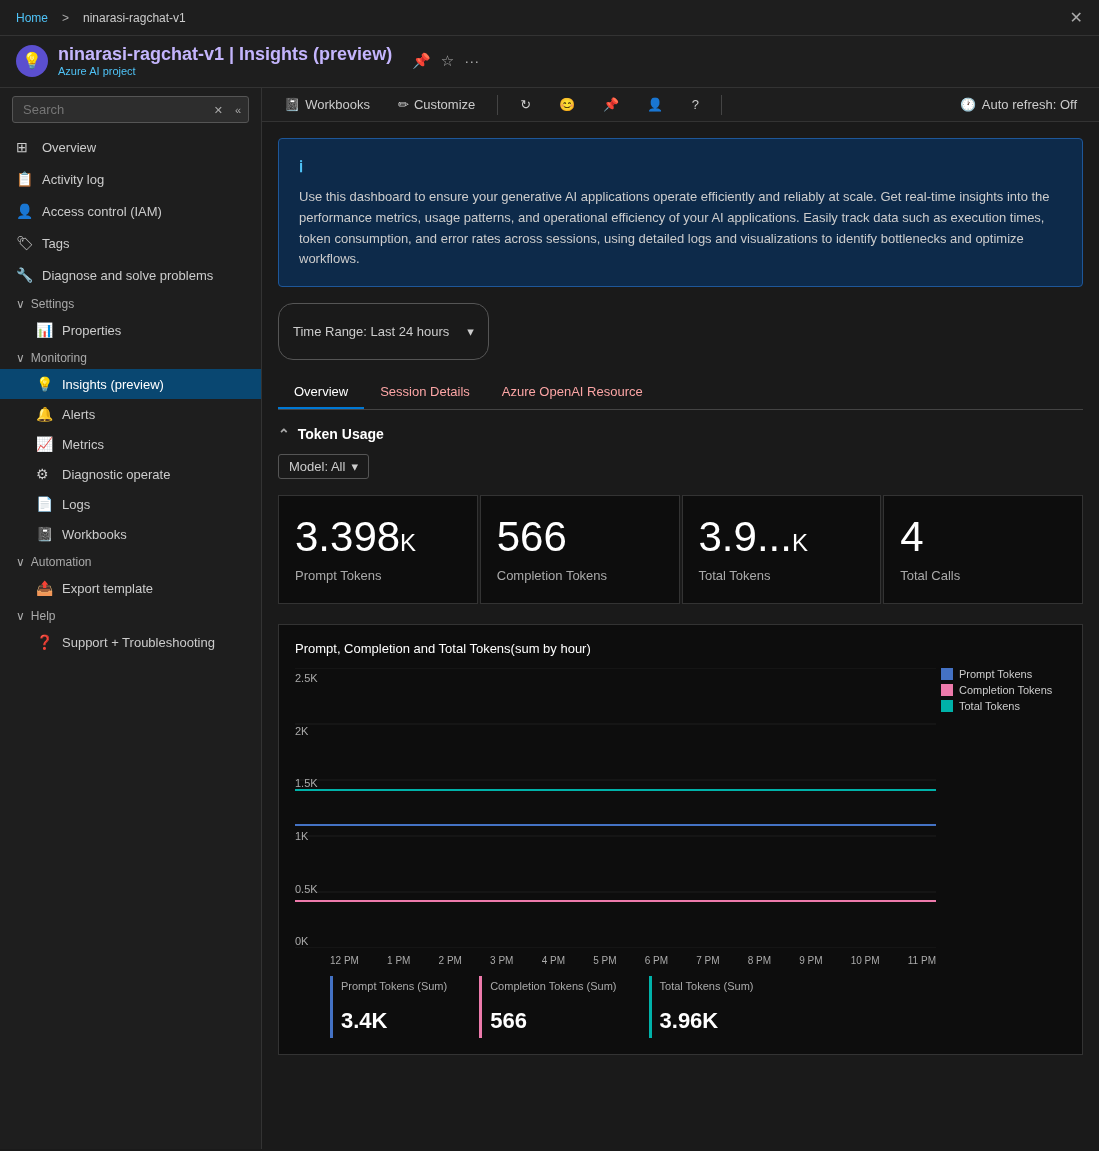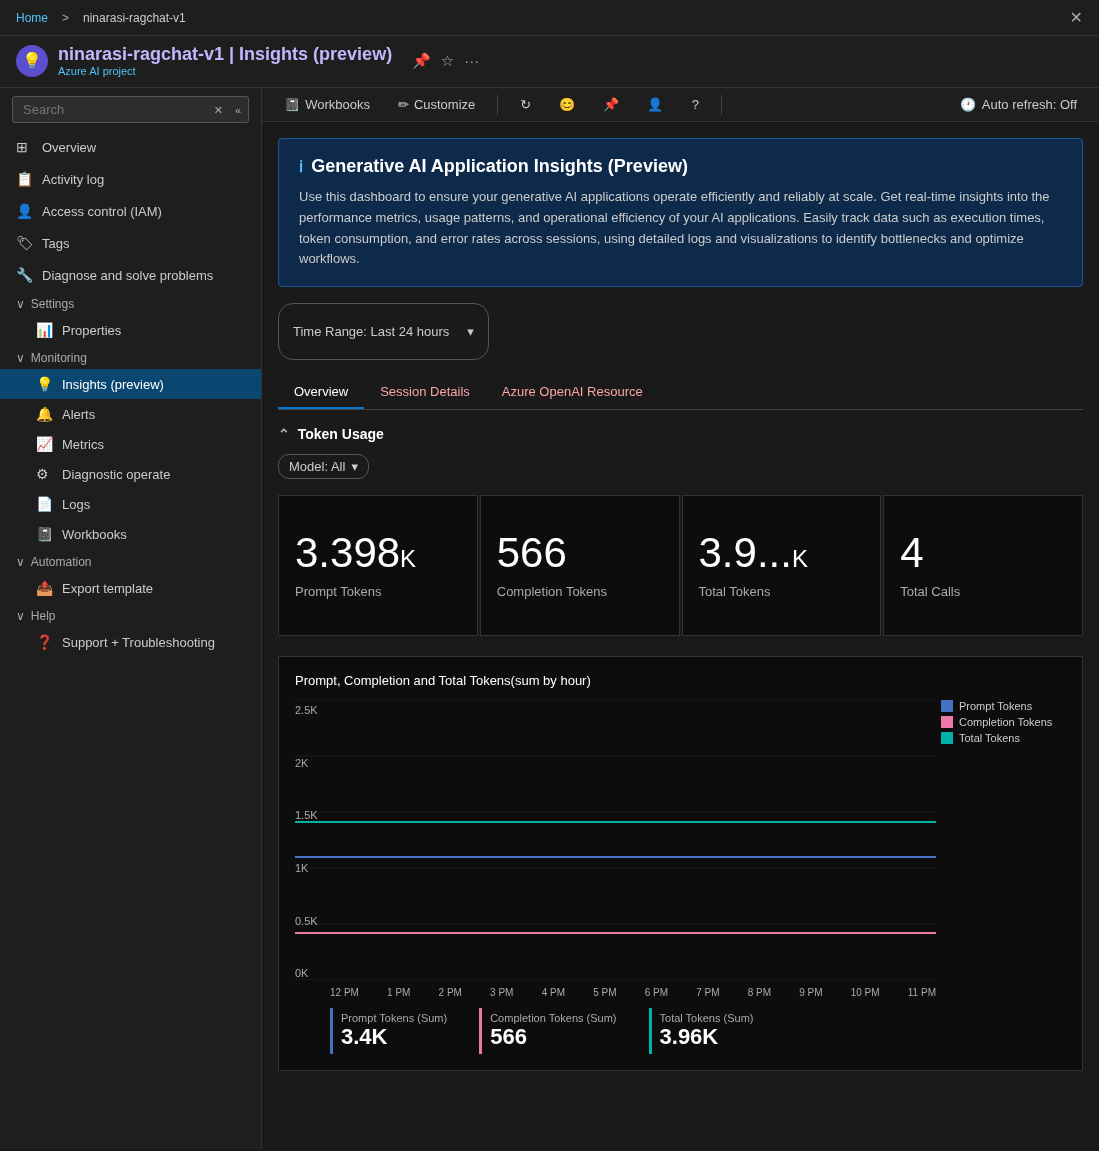--- a/index.html
+++ b/index.html
@@ -61,40 +61,40 @@
     
     
     .tabs { display: flex; border-bottom: 1px solid #444; margin-bottom: 16px; gap: 0; }
     .tab { padding: 8px 16px; cursor: pointer; color: #fca5a5; font-size: 13px; border-bottom: 2px solid transparent; }
     .tab.active { color: #fff; border-bottom: 2px solid #0078d4; }
     
     
     .section-header { display: flex; align-items: center; gap: 8px; margin-bottom: 12px; font-size: 14px; font-weight: 600; }
     .collapse-icon { cursor: pointer; color: #aaa; }
     
-    .model-select { display: inline-flex; align-items: center; gap: 6px; border: 1px solid #555; border-radius: 11px; padding: 4px 10px; cursor: pointer; color: #ccc; font-size: 13px; margin-bottom: 16px; background: transparent; }
+    .model-select { display: inline-flex; align-items: center; gap: 6px; border: 1px solid #555; border-radius: 3px; padding: 4px 10px; cursor: pointer; color: #ccc; font-size: 13px; margin-bottom: 16px; background: transparent; }
     
     
     .metric-cards { display: grid; grid-template-columns: repeat(4, 1fr); gap: 2px; margin-bottom: 20px; }
-    .metric-card { background: #0d0d0d; border: 1px solid #333; padding: 36px 16px; text-align: left; }
+    .metric-card { background: #0d0d0d; border: 1px solid #333; padding: 20px 16px; text-align: left; }
     .metric-value { font-size: 42px; font-weight: 300; color: #fff; line-height: 1; margin-bottom: 10px; }
     .metric-label { font-size: 13px; color: #aaa; }
     
     
     .chart-section { background: #0d0d0d; border: 1px solid #333; padding: 16px; }
     .chart-title { font-size: 13px; color: #ffffff; margin-bottom: 12px; }
     .chart-legend { position: absolute; right: 0; top: 0; display: flex; flex-direction: column; gap: 4px; }
     .legend-item { display: flex; align-items: center; gap: 6px; font-size: 11px; color: #ccc; }
     .legend-dot { width: 12px; height: 12px; flex-shrink: 0; }
     
     
     .y-labels { position: absolute; left: 0; top: 0; height: 100%; display: flex; flex-direction: column; justify-content: space-between; color: #aaa; font-size: 11px; padding: 0; }
     .summary-item { border-left: 3px solid; padding: 4px 8px; margin-right: 16px; }
     .summary-item .s-label { font-size: 11px; color: #aaa; }
-    .summary-item .s-value { font-size: 22px; font-weight: 600; color: #fff; }
+    .summary-item .s-value { font-size: 22px; font-weight: 600; color: #fff; margin-top: 16px; }
     
     .x-labels { display: flex; justify-content: space-between; margin-left: 35px; margin-right: 130px; color: #aaa; font-size: 10px; margin-top: 4px; }
   </style>
 </head>
 <body>
 
 <div class="top-bar">
   <div class="breadcrumb">
     <a>Home</a>
     <span>&gt;</span>
@@ -225,21 +225,20 @@
         <span>🕐</span>
         <span>Auto refresh: Off</span>
       </div>
     </div>
 
     <div class="content">
       
       <div class="info-banner">
         <h2>
           <span class="info-icon">ℹ</span>
-          <span>Generative AI Application Insights (Preview)</span>
         </h2>
         <p>Use this dashboard to ensure your generative AI applications operate efficiently and reliably at scale. Get real-time insights into the performance metrics, usage patterns, and operational efficiency of your AI applications. Easily track data such as execution times, token consumption, and error rates across sessions, using detailed logs and visualizations to identify bottlenecks and optimize workflows.</p>
       </div>
 
       
       <button class="time-range-btn">
         <span>Time Range: Last 24 hours</span>
         <span>▾</span>
       </button>
 

